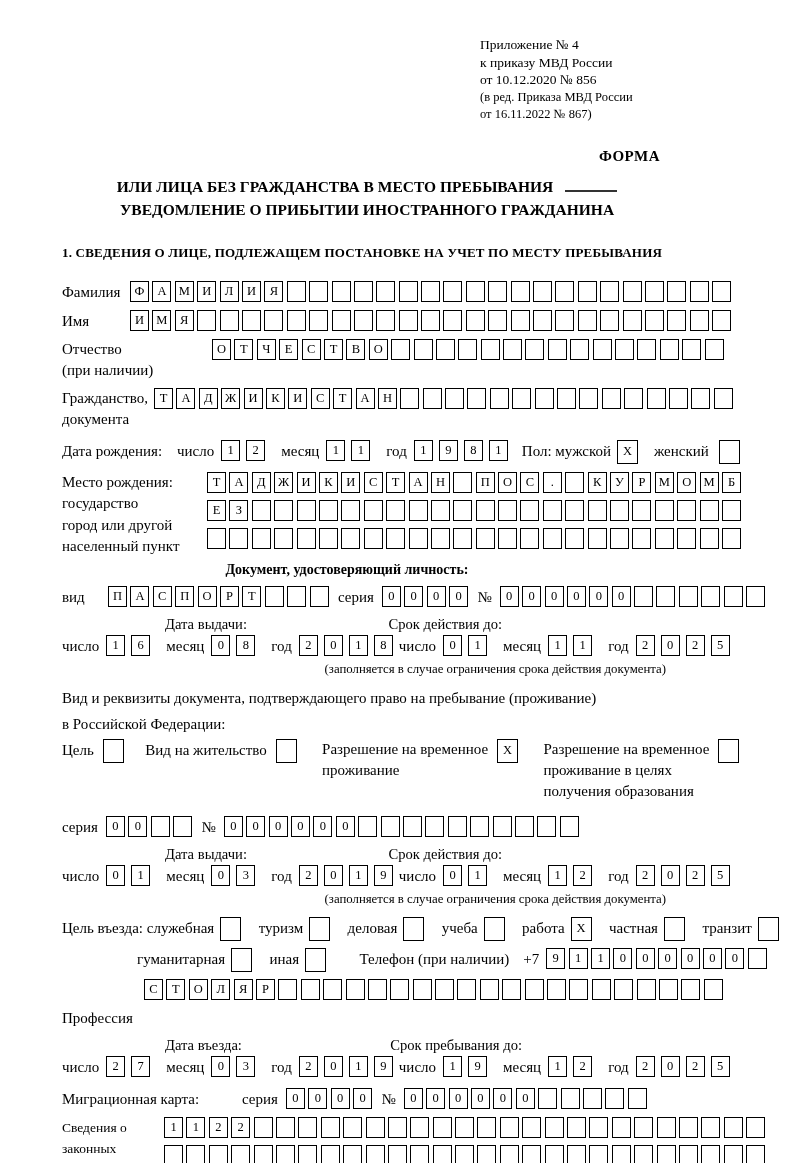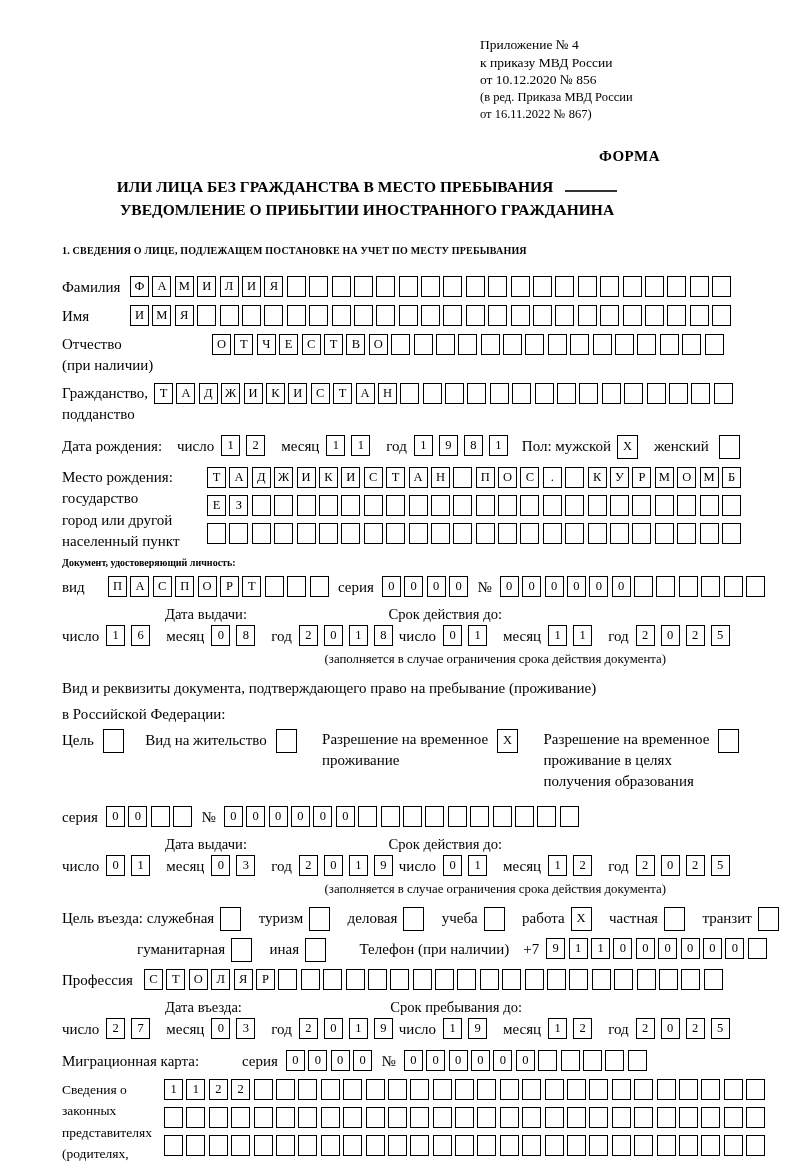--- a/index.html
+++ b/index.html
@@ -6,35 +6,35 @@
   body{width:800px;height:1163px;overflow:hidden;
        font-family:"Liberation Serif","DejaVu Serif",serif;font-size:15px;}
   .page{box-sizing:border-box;width:692px;height:1163px;padding:36px 20px 16px 62px;}
   
   .hdr{margin-left:auto;width:192px;line-height:17.5px;font-size:13.5px;}
   .hdr .small{font-size:12.5px;}
   .forma{text-align:right;padding-right:12px;font-weight:bold;font-size:15px;
          letter-spacing:.5px;margin:24px 0 8px;}
   .title{text-align:center;font-weight:bold;font-size:15.5px;line-height:23px;margin:10px 0 24px;}
   .blank{display:inline-block;width:52px;border-bottom:2px solid #333;margin-left:12px;}
-  .sec{font-weight:bold;font-size:10px;letter-spacing:.2px;margin:0 0 20px;}
+  .sec{font-weight:bold;font-size:13px;letter-spacing:.2px;margin:0 0 20px;}
   
   .row{display:flex;align-items:flex-start;margin-bottom:7px;white-space:nowrap;}
   .lbl{flex:none;line-height:22px;}
   .w68{width:68px;} .w150{width:150px;} .w92{width:92px;} .w115{width:115px;}
-  .w146{width:145px;} .w48{width:46px;} .w80{width:82px;} .w155{width:155px;margin-right:25px;}
+  .w146{width:145px;} .w48{width:46px;} .w80{width:82px;margin-top:28px;} .w155{width:155px;margin-right:25px;}
   .two{line-height:21px;}
   .cells{display:inline-flex;flex:none;}
   .cell{display:inline-flex;flex:none;align-items:center;justify-content:center;
         width:17px;height:19px;border:1.6px solid #000;margin-right:3.4px;
         font-size:12.5px;line-height:19px;}
   .big .cell{width:19px;height:22px;}
   .dates .cell{margin-right:6px;}
   .mid{margin:0 8px 0 6px;line-height:22px;flex:none;}
-  .dochdr{font-weight:bold;font-size:10px;text-align:left;margin:4px 40px 8px 0;}
+  .dochdr{font-weight:bold;font-size:14px;text-align:center;margin:4px 40px 8px 0;}
   
   .dhdr{display:flex;margin:8px 0 2px;font-size:14.6px;gap:33px;}
   .dhdr .h2{margin-left:auto;}
   .hr1{margin-left:103px;}
   .mr170{margin-right:170px;} .mr150{margin-right:150px;}
   .dg{display:inline-flex;align-items:flex-start;}
   .dg .dlbl{margin-right:7px;line-height:22px;}
   .dg .glbl{margin:0 7px 0 10px;line-height:22px;}
   .dg2{margin-left:auto;margin-right:52px;}
   .note{font-size:12.8px;text-align:right;margin:-2px 6px 10px 0;}
@@ -164,21 +164,21 @@
         <span class="cell"></span>
         <span class="cell"></span>
         <span class="cell"></span>
         <span class="cell"></span>
         <span class="cell"></span>
         <span class="cell"></span>
       </span>
   </div>
 
   <div class="row">
-    <span class="lbl w92 two"><span>Гражданство,</span><br><span>подданство</span></span>
+    <span class="lbl w92 two"><span>Гражданство,</span><br><span>документа</span></span>
     <span class="cells">
         <span class="cell">Т</span>
         <span class="cell">А</span>
         <span class="cell">Д</span>
         <span class="cell">Ж</span>
         <span class="cell">И</span>
         <span class="cell">К</span>
         <span class="cell">И</span>
         <span class="cell">С</span>
         <span class="cell">Т</span>

